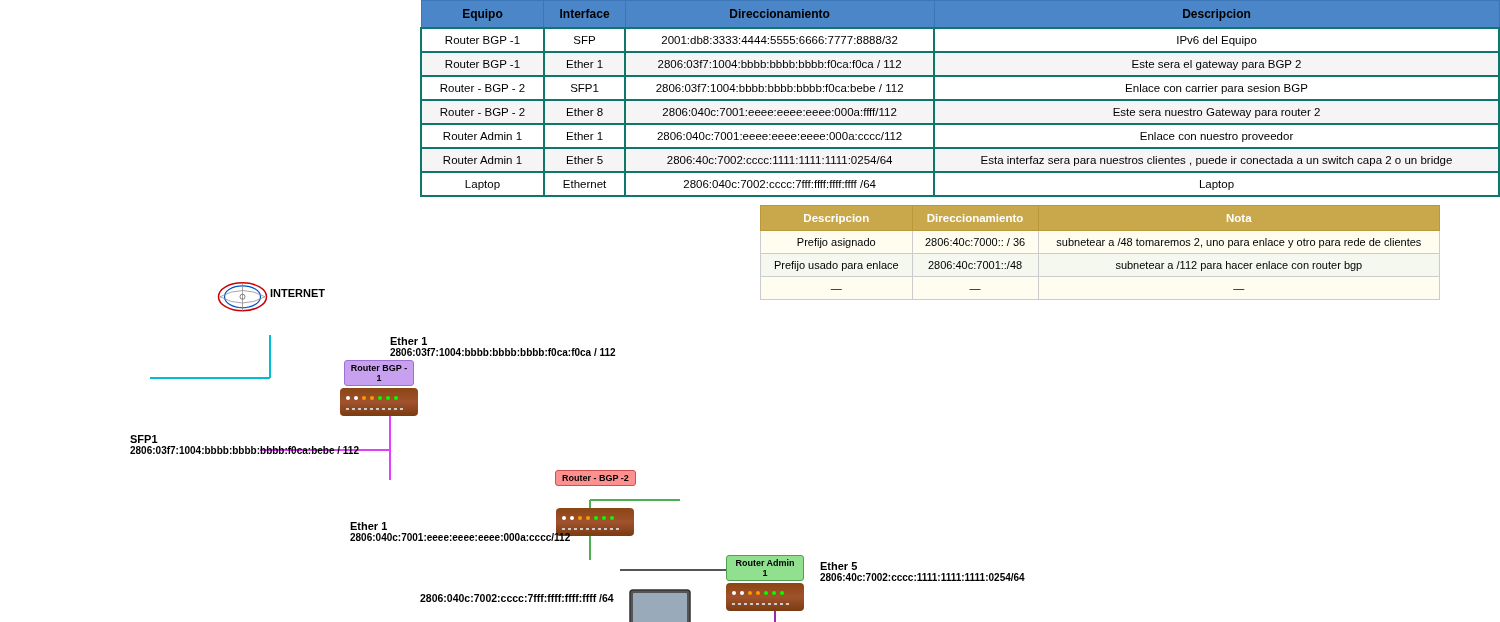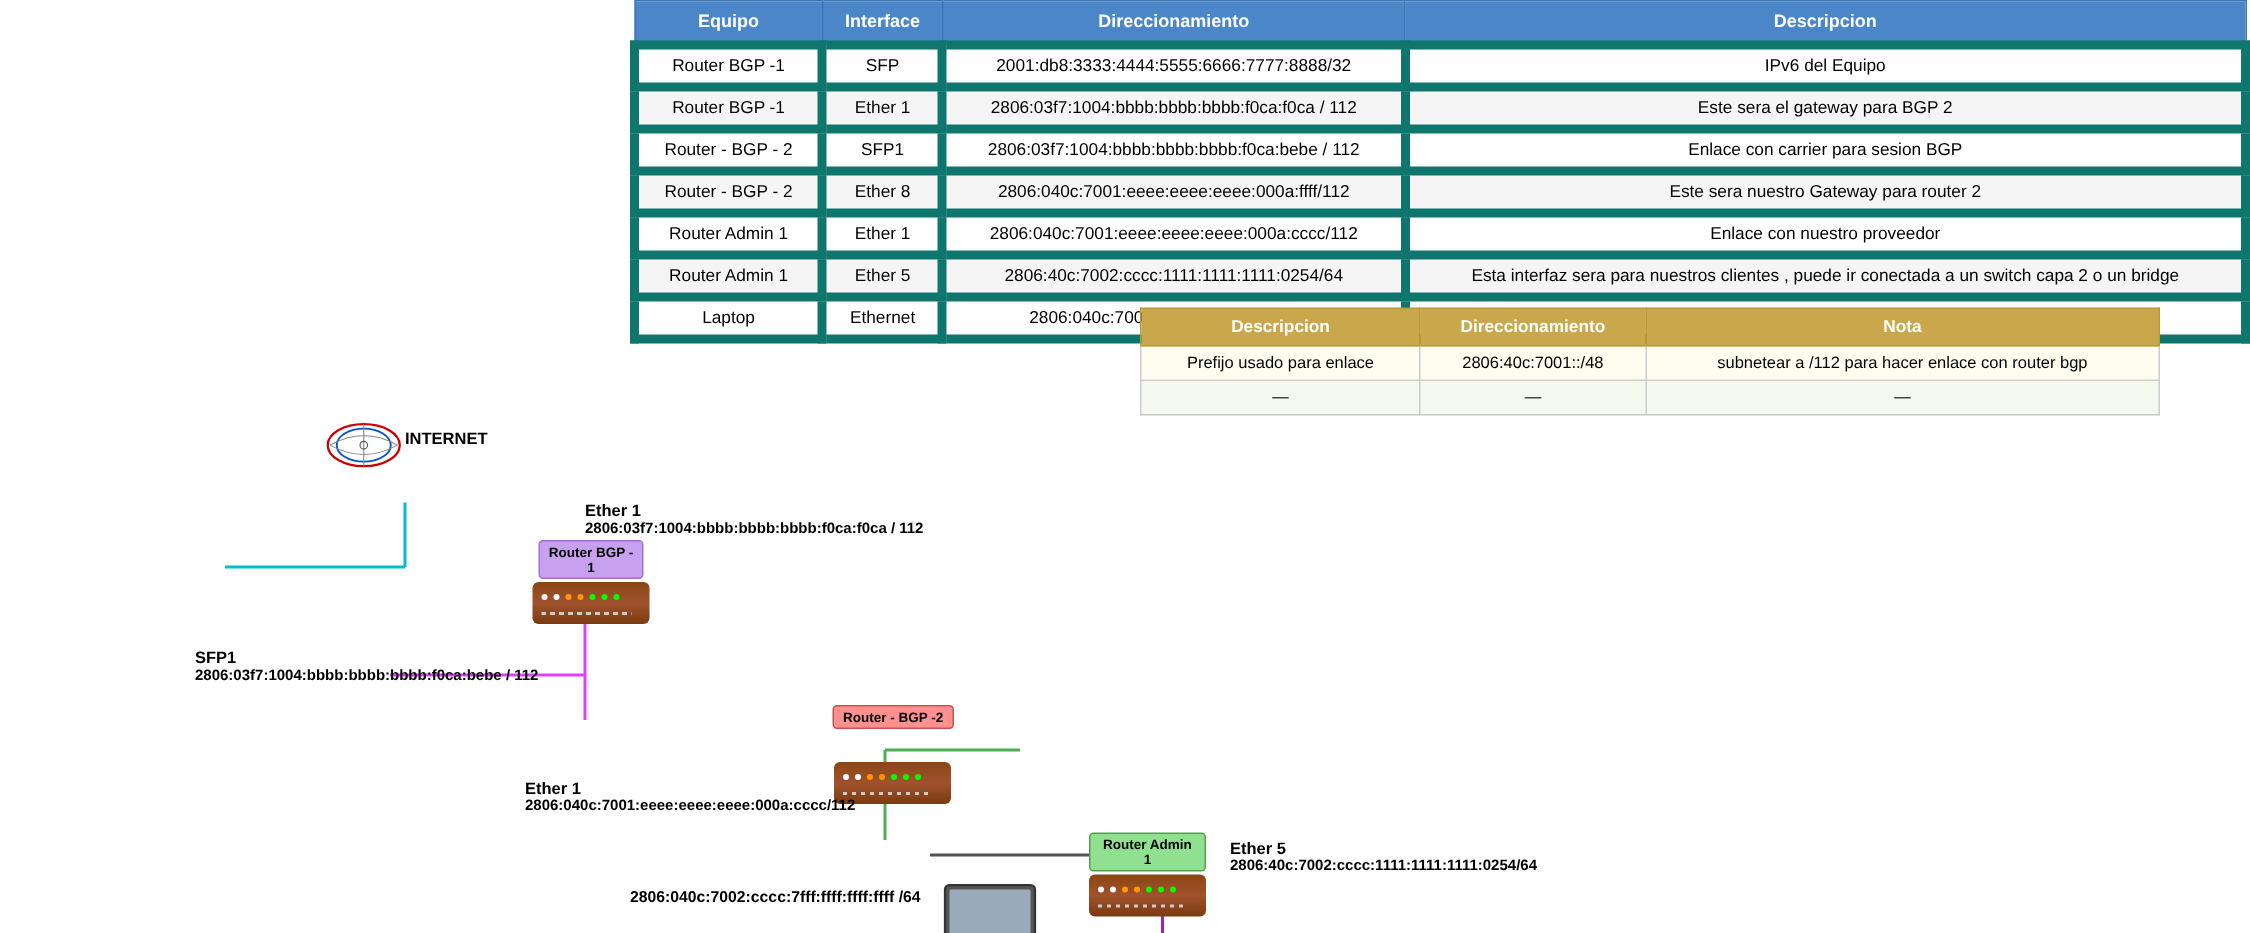--- a/index.html
+++ b/index.html
@@ -20,30 +20,30 @@
       width: 1080px;
     }
 
     .main-table {
       width: 100%;
       border-collapse: collapse;
       font-size: 12px;
     }
     .main-table th {
       background: #4a86c8;
-      color: #ffffff;
+      color: #000000;
       padding: 6px 10px;
       text-align: center;
       border: 1px solid #3a76b8;
       font-weight: bold;
     }
     .main-table td {
       padding: 5px 10px;
       text-align: center;
-      border: 6px solid #0f766e;
+      border: 2px solid #0f766e;
       background: #fff;
       font-size: 11.5px;
     }
     .main-table tr:nth-child(even) td {
       background: #f5f5f5;
     }
 
     
     .second-table-wrapper {
       position: absolute;
@@ -246,20 +246,25 @@
 <div class="second-table-wrapper">
   <table class="second-table">
     <thead>
       <tr>
         <th>Descripcion</th>
         <th>Direccionamiento</th>
         <th>Nota</th>
       </tr>
     </thead>
     <tbody id="second-table-body">
+    <tr>
+          <td>Prefijo asignado</td>
+          <td>2806:40c:7000:: / 36</td>
+          <td>subnetear a /48  tomaremos 2, uno para enlace y otro para rede de clientes</td>
+        </tr>
         <tr>
           <td>Prefijo usado para enlace</td>
           <td>2806:40c:7001::/48</td>
           <td>subnetear a /112 para hacer enlace con router bgp</td>
         </tr>
         <tr>
           <td>—</td>
           <td>—</td>
           <td>—</td>
         </tr>
@@ -299,21 +304,21 @@
       <path d="M10,35 Q55,10 100,35" fill="none" stroke="#888" stroke-width="1.5"></path>
       <path d="M10,35 Q55,60 100,35" fill="none" stroke="#888" stroke-width="1.5"></path>
       <line x1="55" y1="7" x2="55" y2="63" stroke="#888" stroke-width="1.5"></line>
 
       <circle cx="55" cy="35" r="5" fill="none" stroke="#555" stroke-width="1.5"></circle>
     </svg>
     <div class="internet-label" style="font-size:11px;font-weight:bold;">INTERNET</div>
   </div>
 
 
-  <div class="router-wrapper" style="top:220px; left:355px;">
+  <div class="router-wrapper" style="top:220px; left:340px;">
     <div class="router-label label-purple" style="white-space:pre-line; font-size:9px;">Router BGP -
 1</div>
     <div class="router-icon"></div>
   </div>
 
   <div style="position:absolute; top:195px; left:390px;">
     <div class="iface-title">Ether 1</div>
     <div style="font-size:10px; font-weight:bold;">2806:03f7:1004:bbbb:bbbb:bbbb:f0ca:f0ca / 112</div>
   </div>
 

